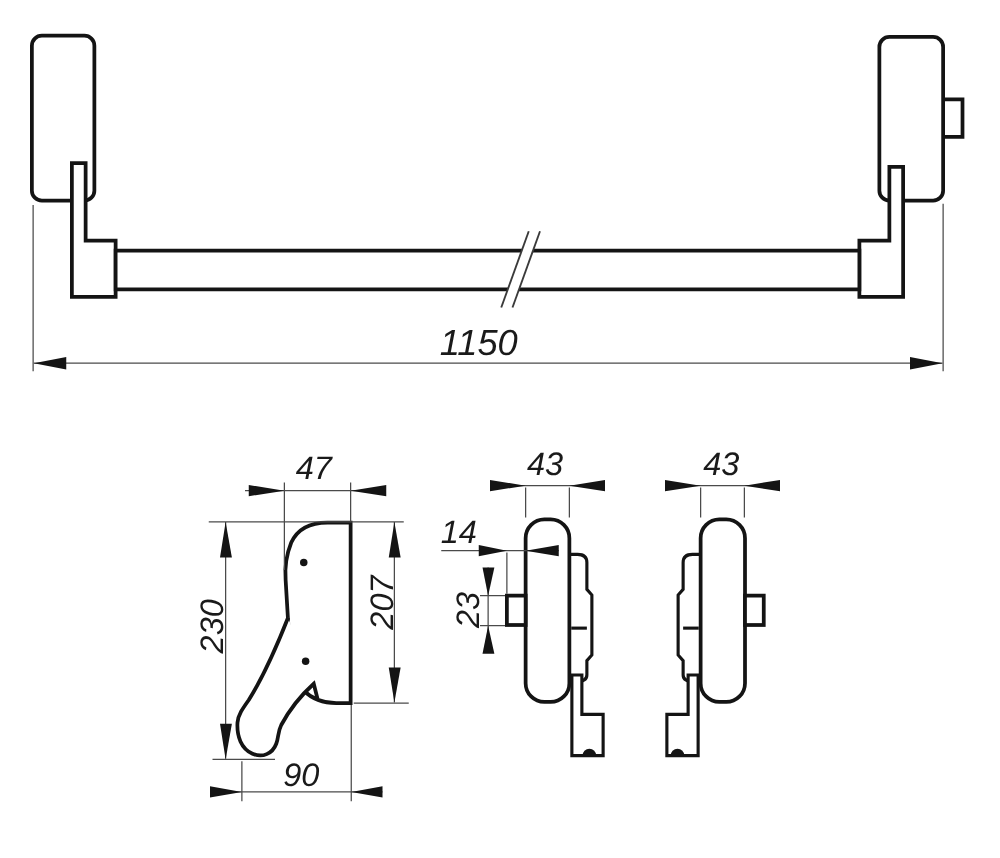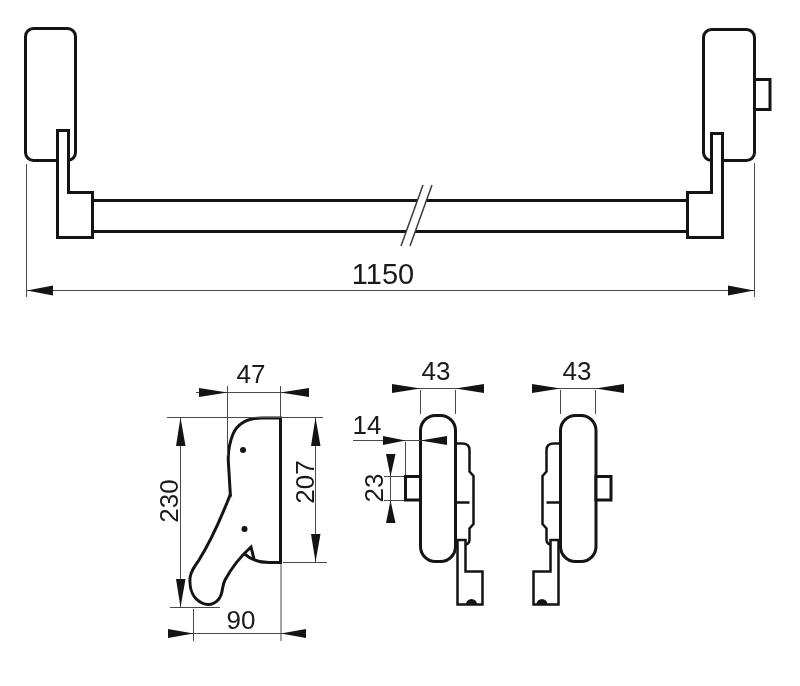--- a/index.html
+++ b/index.html
@@ -1,17 +1,17 @@
 <!DOCTYPE html>
 <html><head>
 <meta charset="utf-8">
 <style>
   html,body{margin:0;padding:0;background:#ffffff;}
   .page{position:relative;width:800px;height:686px;background:#ffffff;overflow:hidden;
-        font-family:"Liberation Sans", sans-serif;}
+        font-family:"Liberation Sans", sans-serif;font-style:italic;}
   .outline{fill:#ffffff;stroke:#141414;stroke-width:3;stroke-linejoin:miter;}
   .outline-thin{fill:#ffffff;stroke:#141414;stroke-width:2.5;stroke-linejoin:miter;}
   .solid{fill:#141414;stroke:none;}
   .dim{stroke:#4a4a4a;stroke-width:1;fill:none;}
   .breakline{stroke:#3a3a3a;stroke-width:1.5;fill:none;}
   .white{fill:#ffffff;stroke:none;}
   .dim-text{font-family:"Liberation Sans", sans-serif;font-size:26px;fill:#1a1a1a;}
   .dim-text-lg{font-family:"Liberation Sans", sans-serif;font-size:29px;fill:#1a1a1a;}
 </style>
 </head>

